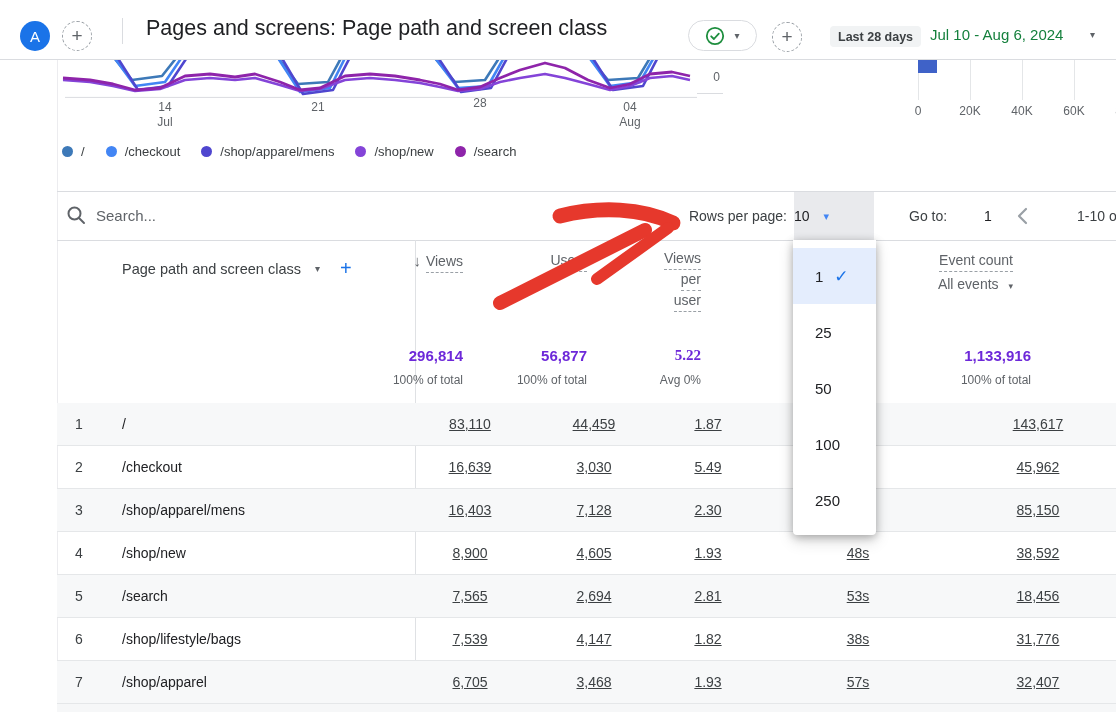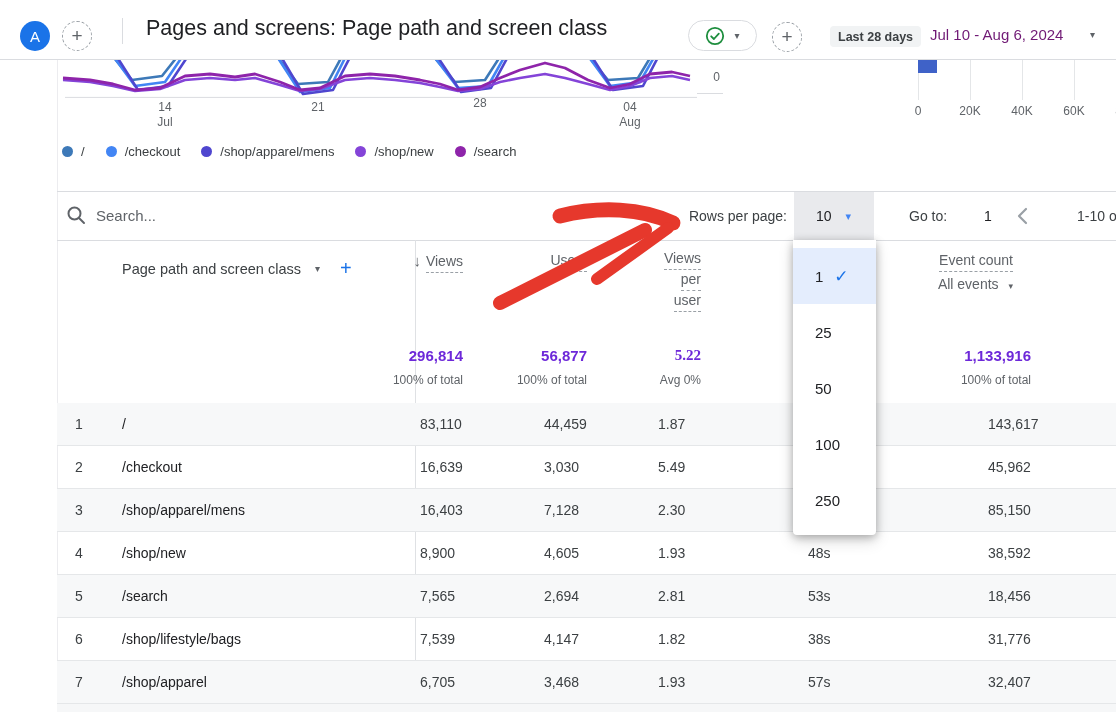--- a/index.html
+++ b/index.html
@@ -14,21 +14,21 @@
   .dash-circle { position:absolute; width:30px; height:30px; border-radius:50%;
             border:1px dashed #9aa0a6; color:#5f6368; font-size:19px; font-weight:400;
             display:flex; align-items:center; justify-content:center; background:#fff; }
   .hdr-divider { position:absolute; left:122px; top:18px; width:1px; height:26px; background:#dadce0; }
   .title { position:absolute; left:146px; top:16px; font-size:21.5px; color:#202124; white-space:nowrap; }
   .pill { position:absolute; left:688px; top:20px; width:69px; height:31px; border:1px solid #dadce0;
           border-radius:16px; display:flex; align-items:center; justify-content:center; gap:9px; background:#fff; }
   .caret { color:#5f6368; font-size:10px; line-height:1; }
   .date-badge { position:absolute; left:830px; top:26px; height:21px; background:#f1f3f4; border-radius:4px;
           padding:0 8px; font-size:12.5px; font-weight:700; color:#3c4043; display:flex; align-items:center; }
-  .date-range { position:absolute; left:930px; top:26px; font-size:15px; color:#701a75; }
+  .date-range { position:absolute; left:930px; top:26px; font-size:15px; color:#15803d; }
   .date-caret { position:absolute; left:1090px; top:30px; }
 
   
   .card-left-line { position:absolute; left:57px; top:60px; width:1px; height:652px; background:#ececef; }
   .linechart-svg { position:absolute; left:57px; top:60px; }
   .tick { position:absolute; width:44px; text-align:center; font-size:12px; color:#5f6368; }
   .ytick0 { position:absolute; left:698px; top:70px; width:22px; text-align:right; font-size:12px; color:#5f6368; }
   .yline0 { position:absolute; left:697px; top:93px; width:26px; height:1px; background:#dadce0; }
   .bargrid { position:absolute; top:60px; width:1px; height:40px; background:#e4e6e8; }
   .bartick { position:absolute; top:104px; width:42px; text-align:center; font-size:12px; color:#5f6368; }
@@ -40,21 +40,21 @@
 
   
   .hline { position:absolute; left:57px; width:1059px; height:1px; background:#dadce0; }
   .search-input { position:absolute; left:96px; top:201px; width:260px; height:28px; border:none; outline:none;
           font-size:15px; color:#202124; font-family:inherit; background:transparent; }
   .search-input::placeholder { color:#5f6368; }
   .search-icon { position:absolute; left:66px; top:205px; }
   .rpp-label { position:absolute; left:600px; top:192px; width:187px; height:48px; line-height:48px;
           text-align:right; font-size:14px; color:#3c4043; }
   .rpp-select { position:absolute; left:794px; top:192px; width:80px; height:48px; background:#e9eaed;
-          display:flex; align-items:center; padding-left:22px; gap:14px; cursor:pointer; z-index:5; }
+          display:flex; align-items:center; gap:14px; cursor:pointer; z-index:5; }
   .rpp-value { font-size:14px; color:#202124; }
   .blue-caret { color:#4285f4; font-size:11px; }
   .goto-label { position:absolute; left:909px; top:192px; line-height:48px; font-size:14px; color:#3c4043; }
   .goto-value { position:absolute; left:984px; top:192px; line-height:48px; font-size:14px; color:#202124; }
   .pg-chevron { position:absolute; left:1016px; top:207px; }
   .pg-range { position:absolute; left:1077px; top:192px; line-height:48px; font-size:14px; color:#3c4043; white-space:nowrap; }
 
   
   .col-divider { position:absolute; left:415px; top:240px; width:1px; height:472px; background:#dfe1e4; }
   .dim-header { position:absolute; left:122px; top:257px; display:flex; align-items:center; font-size:14.5px; color:#3c4043; }
@@ -67,21 +67,21 @@
   .subfilter { margin-top:8px; font-size:14px; color:#5f6368; }
   .totals-num { position:absolute; top:347px; font-size:15px; font-weight:700; color:#6d28d9; text-align:right; }
   .totals-sub { position:absolute; top:373px; font-size:12px; color:#5f6368; text-align:right; }
 
   
   .trow { position:absolute; left:57px; width:1059px; height:43px; border-bottom:1px solid #e5e7e9; }
   .trow.odd { background:#f7f8f9; }
   .c { position:absolute; top:0; height:43px; line-height:43px; font-size:14px; color:#3c4043; }
   .c.num { left:18px; }
   .c.path { left:65px; color:#202124; }
-  .c.r { text-align:left; width:100px; }
+  .c.r { text-align:center; width:100px;text-decoration:underline; }
   .c.views  { left:363px; } .c.users { left:487px; } .c.vpu { left:601px; }
   .c.eng    { left:751px; } .c.events{ left:931px; }
   .bottom-sliver { position:absolute; left:57px; top:704px; width:1059px; height:8px; background:#f6f7f8; }
 
   
   .menu { position:absolute; left:793px; top:240px; width:83px; height:295px; background:#fff;
           border-radius:0 0 4px 4px; box-shadow:0 2px 8px rgba(0,0,0,.28), 0 6px 16px rgba(0,0,0,.14);
           z-index:20; padding-top:8px; }
   .menu-opt { height:56px; display:flex; align-items:center; padding-left:22px; font-size:15px;
           color:#202124; cursor:pointer; gap:11px; }

